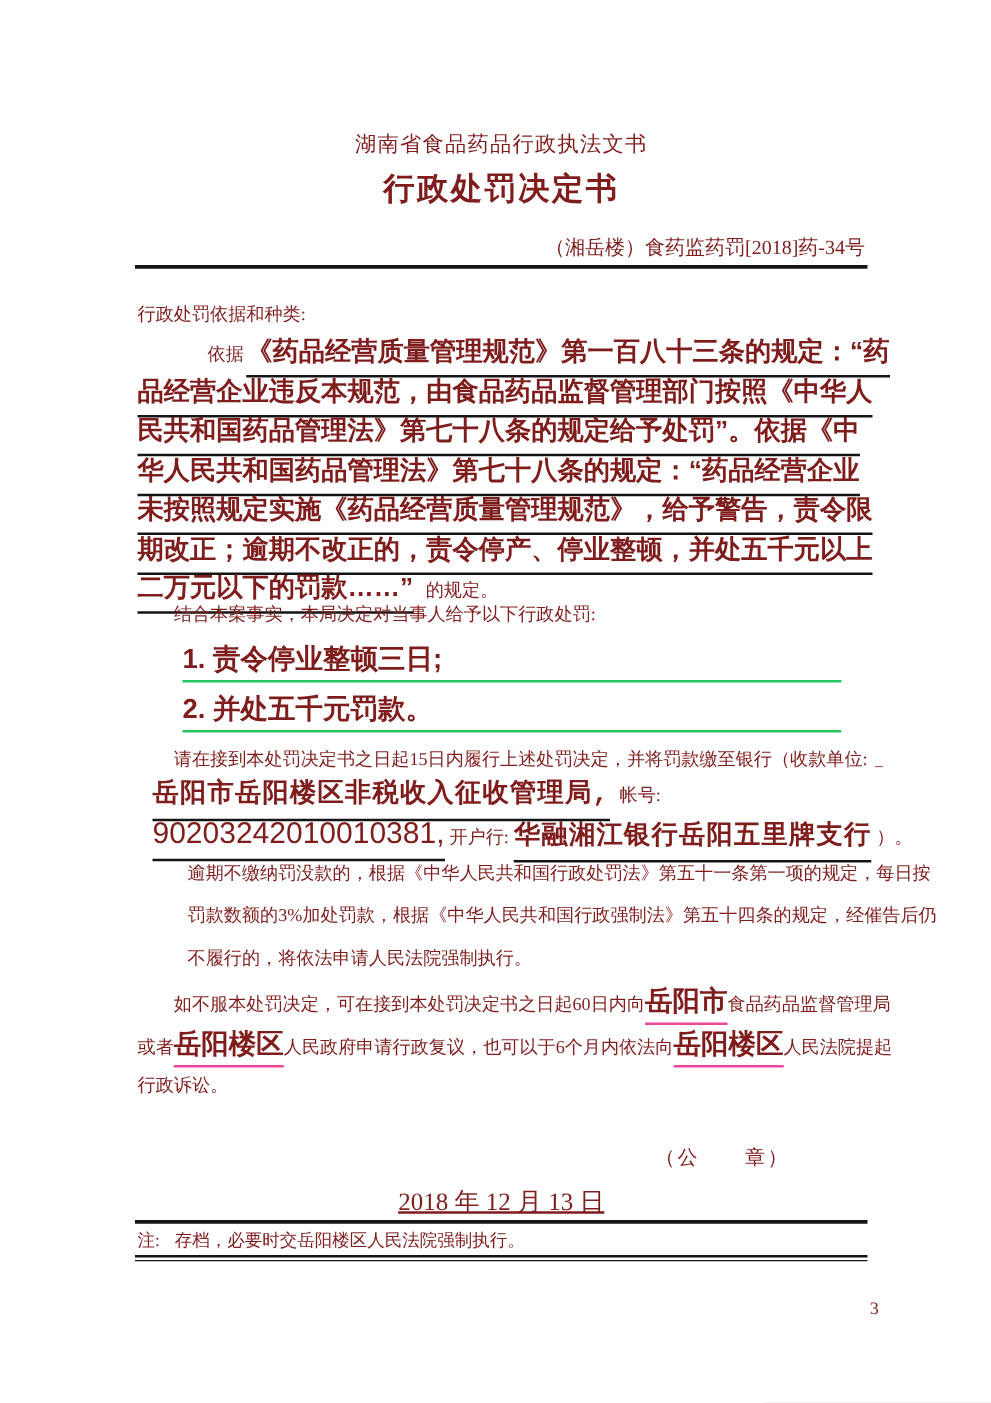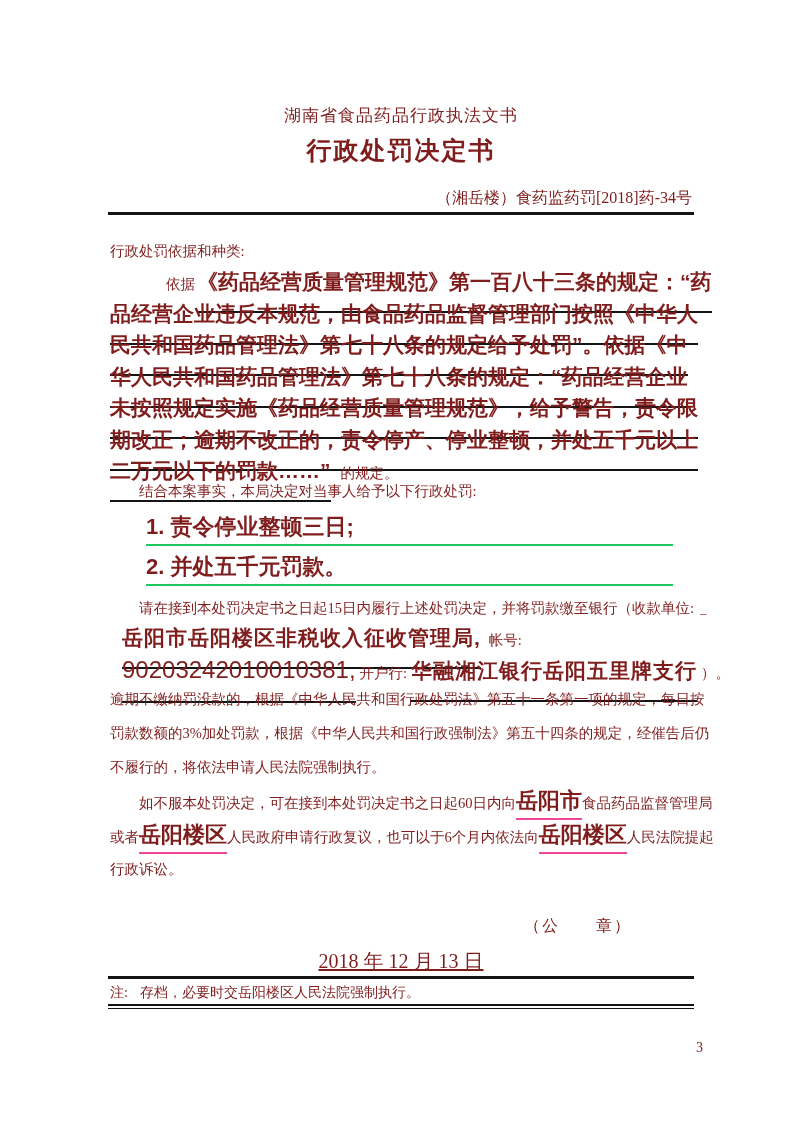--- a/index.html
+++ b/index.html
@@ -16,42 +16,42 @@
 
   .rule  { position:absolute; left:108px; width:586px; background:#141414; }
   .rule1 { top:212px; height:3px; }
   .rule2 { top:976px; height:3px; }
   .rule3 { top:1004px; height:2px; background:none; border-top:2px solid #141414; border-bottom:1px solid #141414; }
 
   .seclabel { top:242px; font-size:14.5px; }
 
   .basis { top:266px; font-family:"Liberation Sans","DejaVu Sans",sans-serif; font-weight:bold; font-size:21px; }
   .bline { height:31.5px; line-height:31.5px; white-space:nowrap; }
-  .u { border-bottom:2px solid #141414; padding-bottom:18px; }
+  .u { border-bottom:2px solid #141414; padding-bottom:7px; }
   .smserif { font-family:"Liberation Serif","DejaVu Serif",serif; font-weight:normal; font-size:14.5px; }
   .basis .prefix { margin-left:56px; margin-right:2px; }
   .basis .suffix { margin-left:10px; }
 
   .intro { top:482px; font-size:14.5px; text-indent:2em; }
 
   .penalties { top:514px; font-family:"Liberation Sans","DejaVu Sans",sans-serif; font-weight:bold; font-size:22px; }
   .pitem { margin-left:36px; width:527px; border-bottom:2px solid #22c55e; padding-bottom:4px; margin-bottom:8px; line-height:26px; white-space:nowrap; }
 
   .payment { top:597px; }
   .payline { white-space:nowrap; }
   .payline1 { font-size:14.5px; text-indent:2em; line-height:22px; }
   .payline2 { margin-top:3px; line-height:29px; margin-left:12px; }
   .payline3 { margin-top:1px; line-height:28px; margin-left:12px; }
-  .bigbold { font-family:Liberation Sans, sans-serif; font-weight:bold; font-size:21px; letter-spacing:1px; }
+  .bigbold { font-family:Liberation Mono, monospace; font-weight:bold; font-size:21px; letter-spacing:1px; }
   .bignum  { font-family:"Liberation Sans","DejaVu Sans",sans-serif; font-weight:normal; font-size:24px; }
   .sm { font-size:14.5px; margin:0 4px; }
   .uscore { font-size:13px; margin-left:6px; }
 
   .overdue { top:682px; font-size:14.5px; }
-  .oline { height:34px; line-height:34px; white-space:nowrap; }
+  .oline { height:34px; line-height:34px; white-space:nowrap;margin-left:40px; }
 
   .appeal { top:784px; font-size:14.5px; }
   .aline { height:34px; line-height:34px; white-space:nowrap; }
   .aline.first { text-indent:2em; }
   .abold { font-family:"Liberation Sans","DejaVu Sans",sans-serif; font-weight:bold; font-size:22px; border-bottom:2px solid #ec4899; text-indent:0; display:inline-block; }
 
   .seal { top:916px; text-align:right; padding-right:60px; box-sizing:border-box; font-size:16px; letter-spacing:2px; }
   .date { top:948px; text-align:center; font-size:20px;text-decoration:underline; }
 
   .note { top:984px; font-size:14px; }

